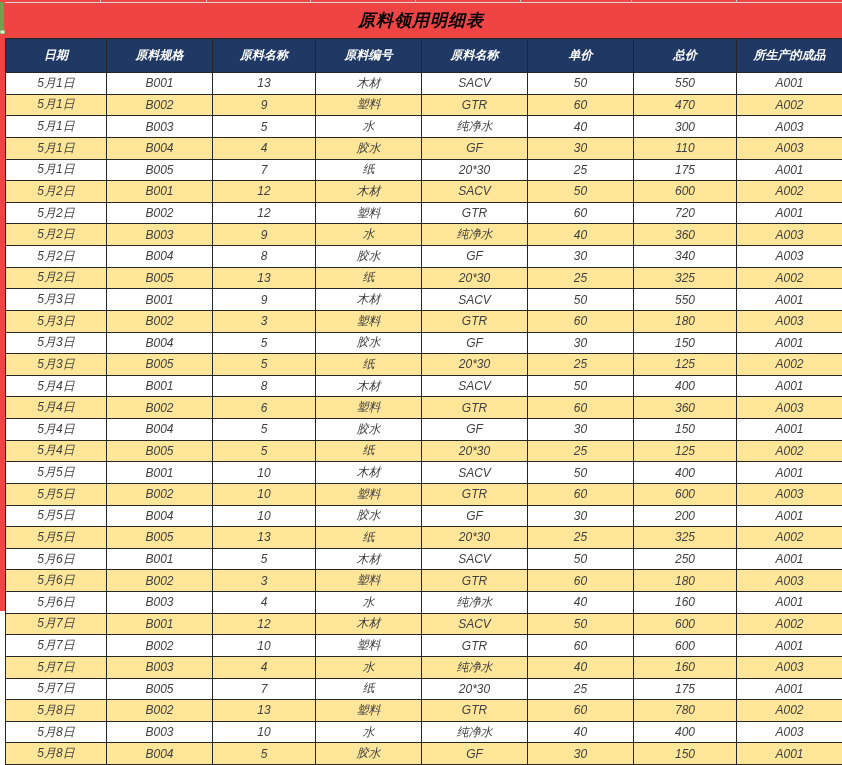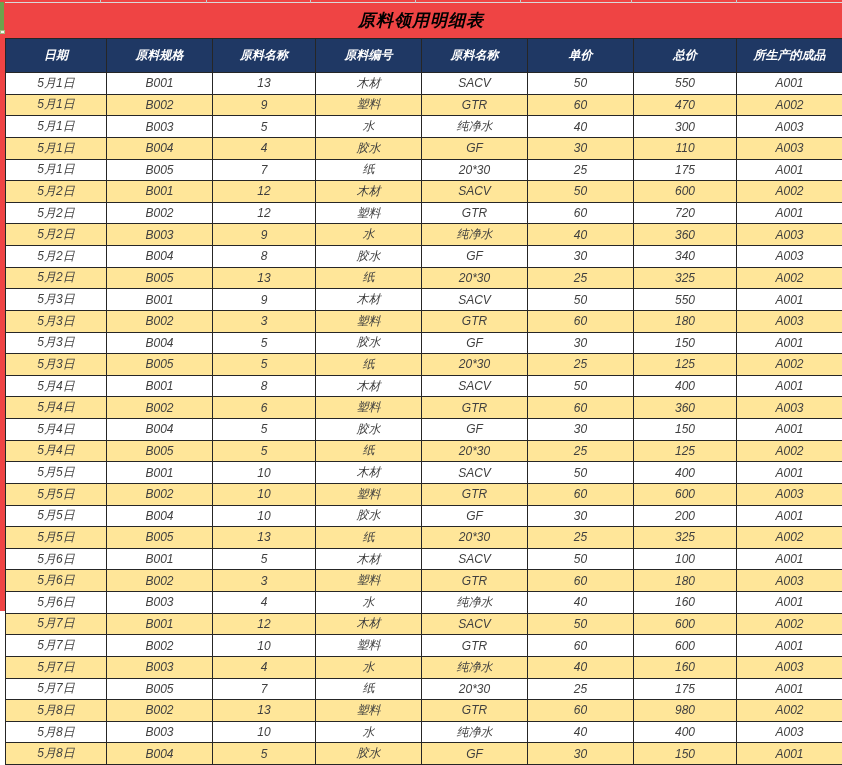--- a/index.html
+++ b/index.html
@@ -337,21 +337,21 @@
           <td>325</td>
           <td>A002</td>
         </tr>
         <tr>
           <td>5月6日</td>
           <td>B001</td>
           <td>5</td>
           <td>木材</td>
           <td>SACV</td>
           <td>50</td>
-          <td>100</td>
+          <td>250</td>
           <td>A001</td>
         </tr>
         <tr class="alt">
           <td>5月6日</td>
           <td>B002</td>
           <td>3</td>
           <td>塑料</td>
           <td>GTR</td>
           <td>60</td>
           <td>180</td>
@@ -407,21 +407,21 @@
           <td>175</td>
           <td>A001</td>
         </tr>
         <tr class="alt">
           <td>5月8日</td>
           <td>B002</td>
           <td>13</td>
           <td>塑料</td>
           <td>GTR</td>
           <td>60</td>
-          <td>980</td>
+          <td>780</td>
           <td>A002</td>
         </tr>
         <tr>
           <td>5月8日</td>
           <td>B003</td>
           <td>10</td>
           <td>水</td>
           <td>纯净水</td>
           <td>40</td>
           <td>400</td>

